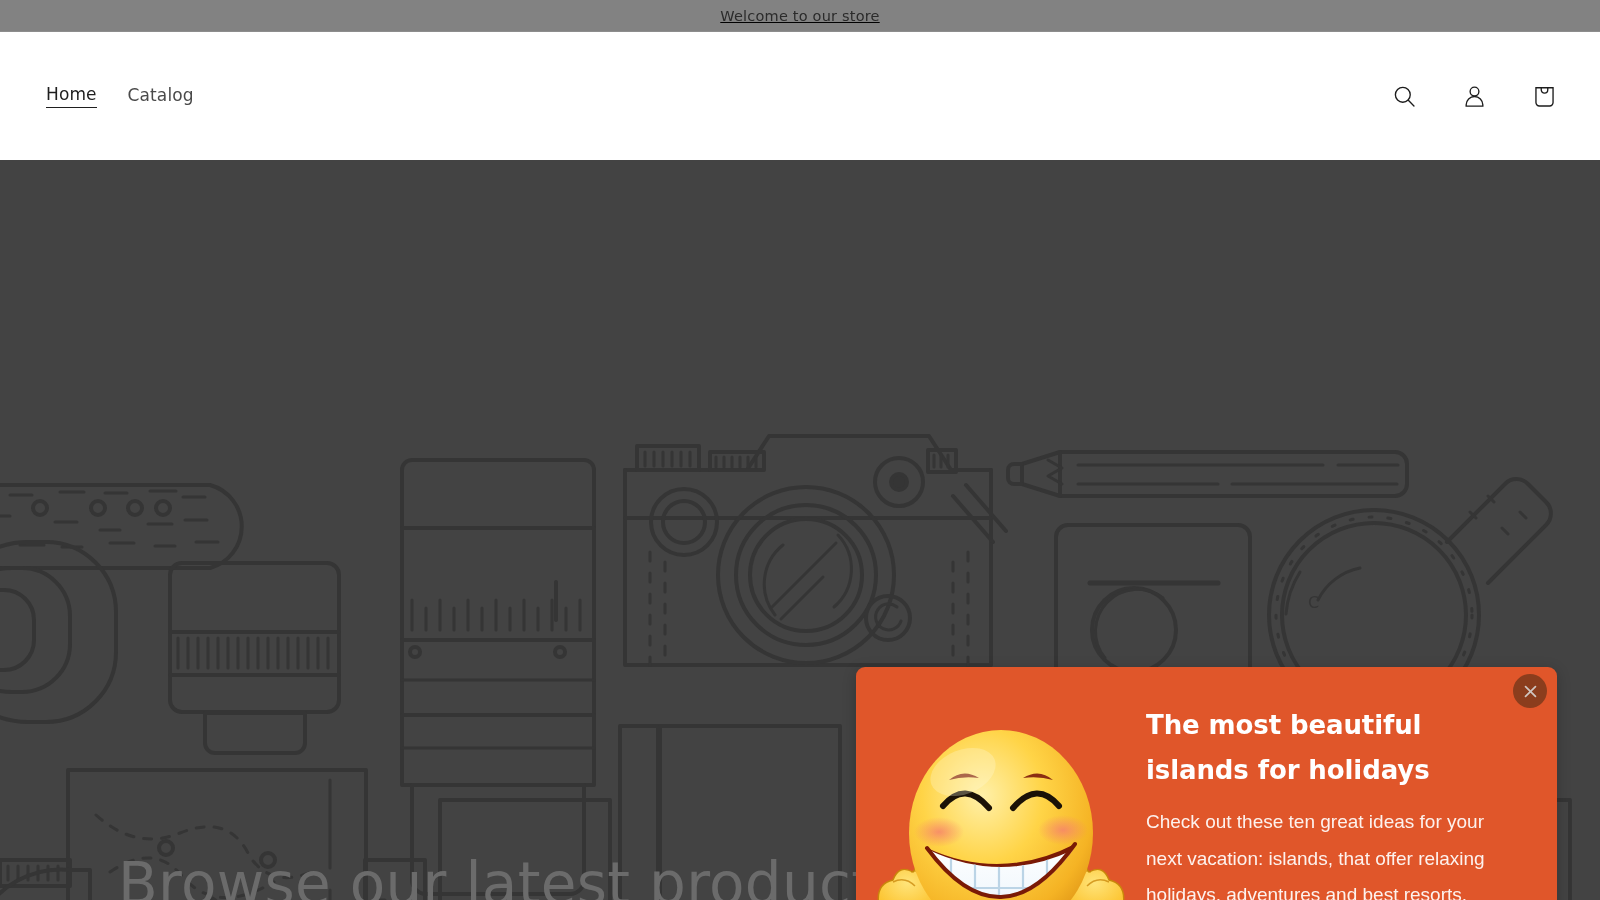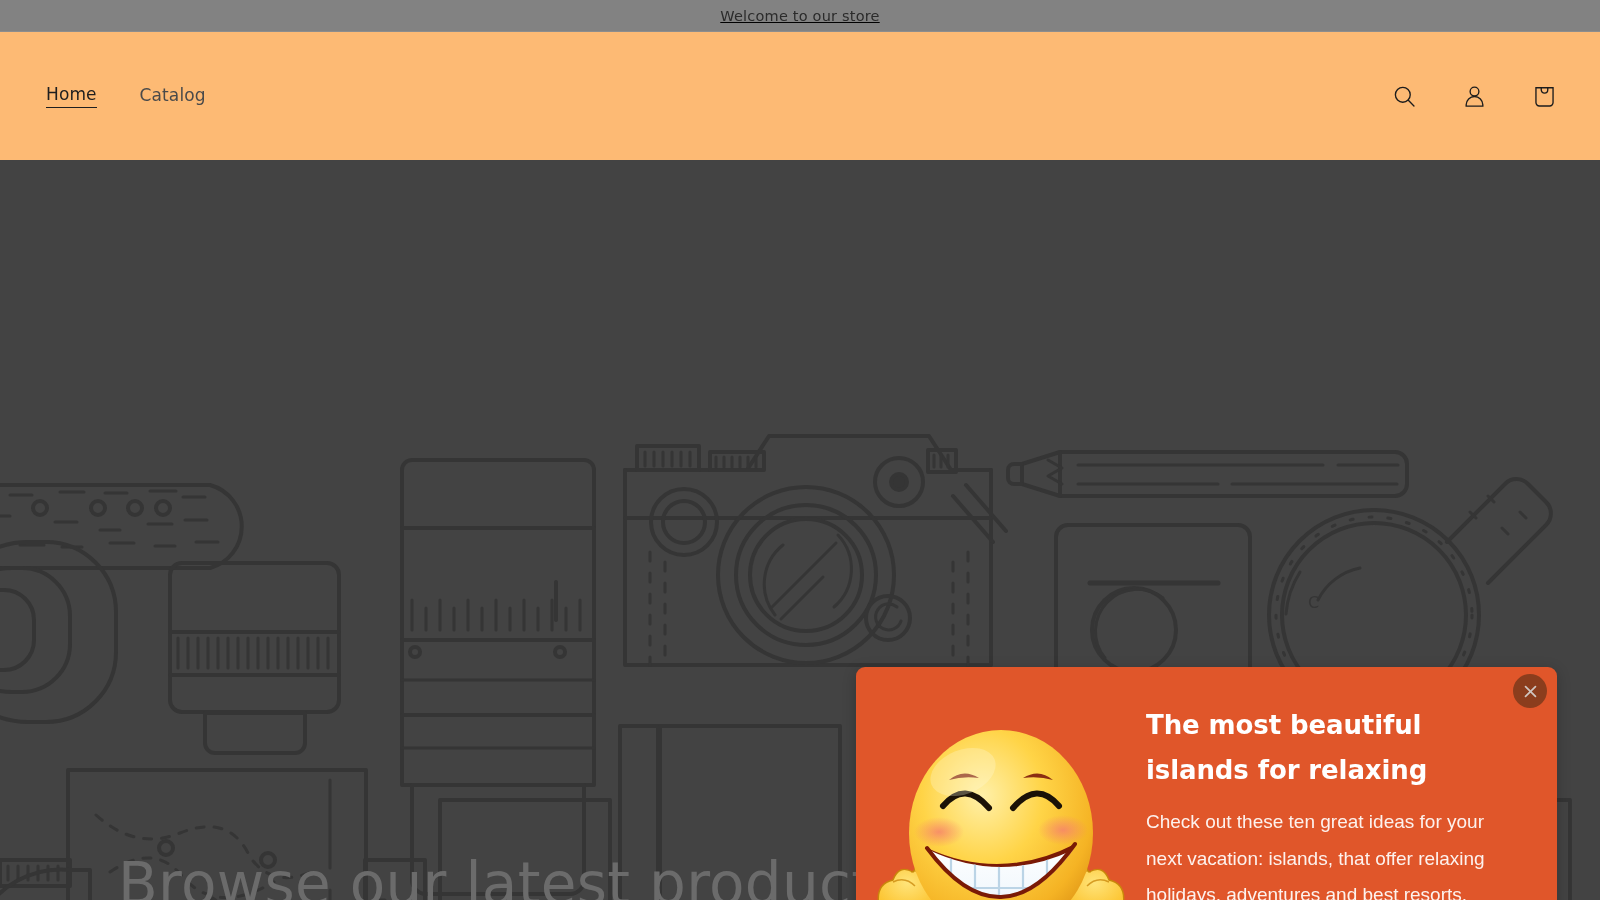--- a/index.html
+++ b/index.html
@@ -24,39 +24,39 @@
   .announcement-text {
     font-size: 14.5px;
     letter-spacing: .2px;
     color: #2b2b2b;
     font-family: "DejaVu Sans", sans-serif;
   }
 
   
   .site-header {
     height: 128px;
-    background: #fdba74;
+    background: #ffffff;
     display: flex;
     align-items: center;
     padding: 0 34px 0 46px;
   }
   .main-nav { display: flex; align-items: center; gap: 31px; }
   .nav-link {
     font-size: 17px;
     color: #1f1f1f;
     text-decoration: none;
     font-family: "DejaVu Sans", sans-serif;
     letter-spacing: .1px;
     padding-bottom: 3px;
     cursor: pointer;
   }
   .nav-link.is-active {
     border-bottom: 1.5px solid #1f1f1f;
   }
-  .nav-link.is-muted { color: #4a4a4a; margin-left: 12px; }
+  .nav-link.is-muted { color: #4a4a4a; }
 
   .header-actions {
     margin-left: auto;
     display: flex;
     align-items: center;
     gap: 26px;
   }
   .icon-btn {
     width: 44px; height: 44px;
     display: flex; align-items: center; justify-content: center;
@@ -436,19 +436,19 @@
             <path d="M50 168 h160"></path>
           </g>
         </g>
         <path d="M56 128 q74 100 148 -4" fill="none" stroke="#7A1A06" stroke-width="4" stroke-linecap="round"></path>
 
         <ellipse cx="92" cy="52" rx="34" ry="22" fill="#FFFBDF" opacity=".28" transform="rotate(-22 92 52)"></ellipse>
       </svg>
     </div>
 
     <div class="promo-body">
-      <div class="promo-title">The most beautiful islands for relaxing</div>
+      <div class="promo-title">The most beautiful islands for holidays</div>
       <div class="promo-text">Check out these ten great ideas for your next vacation: islands, that offer relaxing holidays, adventures and best resorts.</div>
 
     </div>
 
   </div>
 </section>
 
 </body></html>

